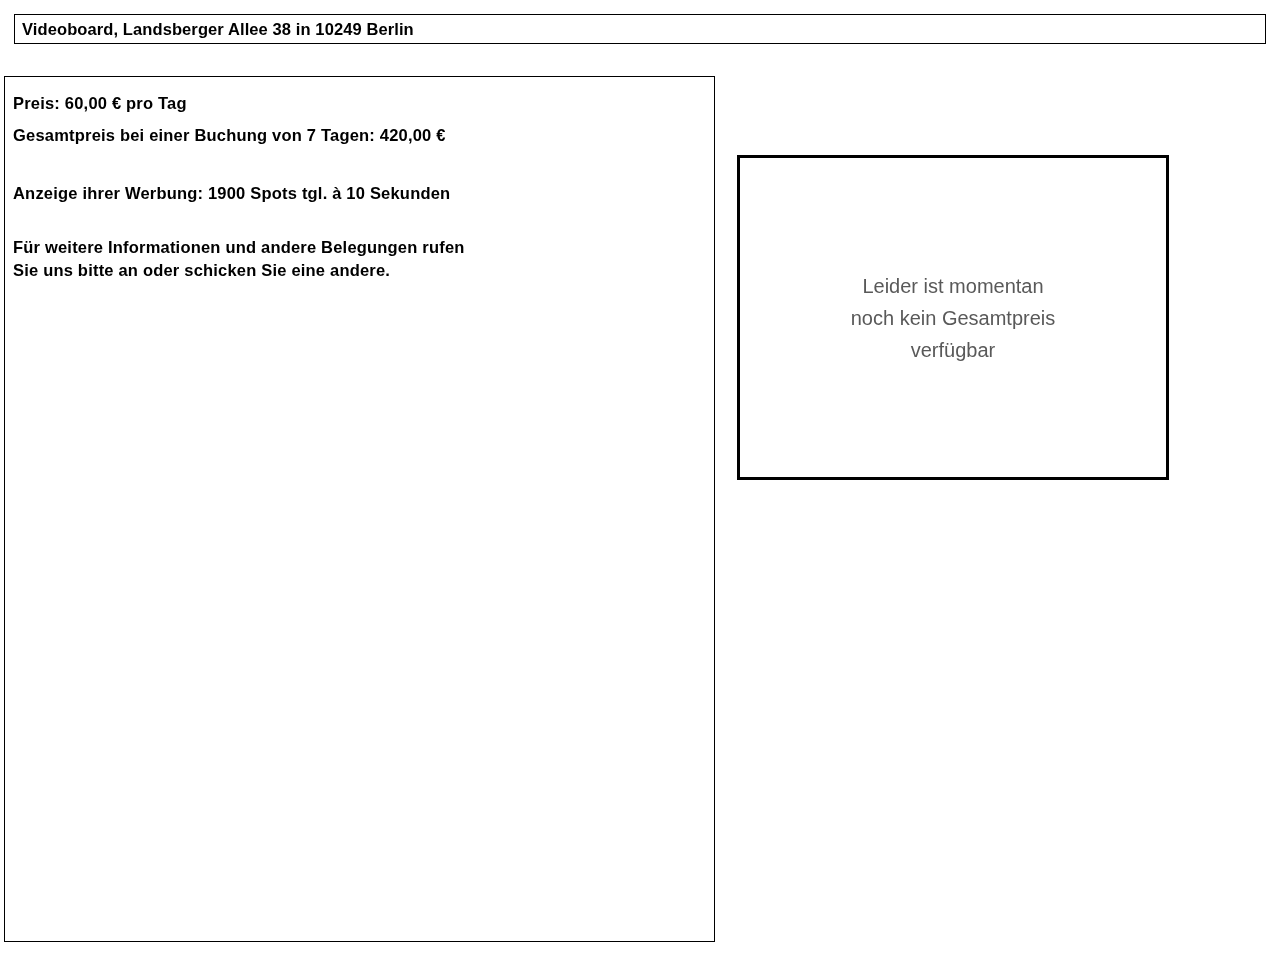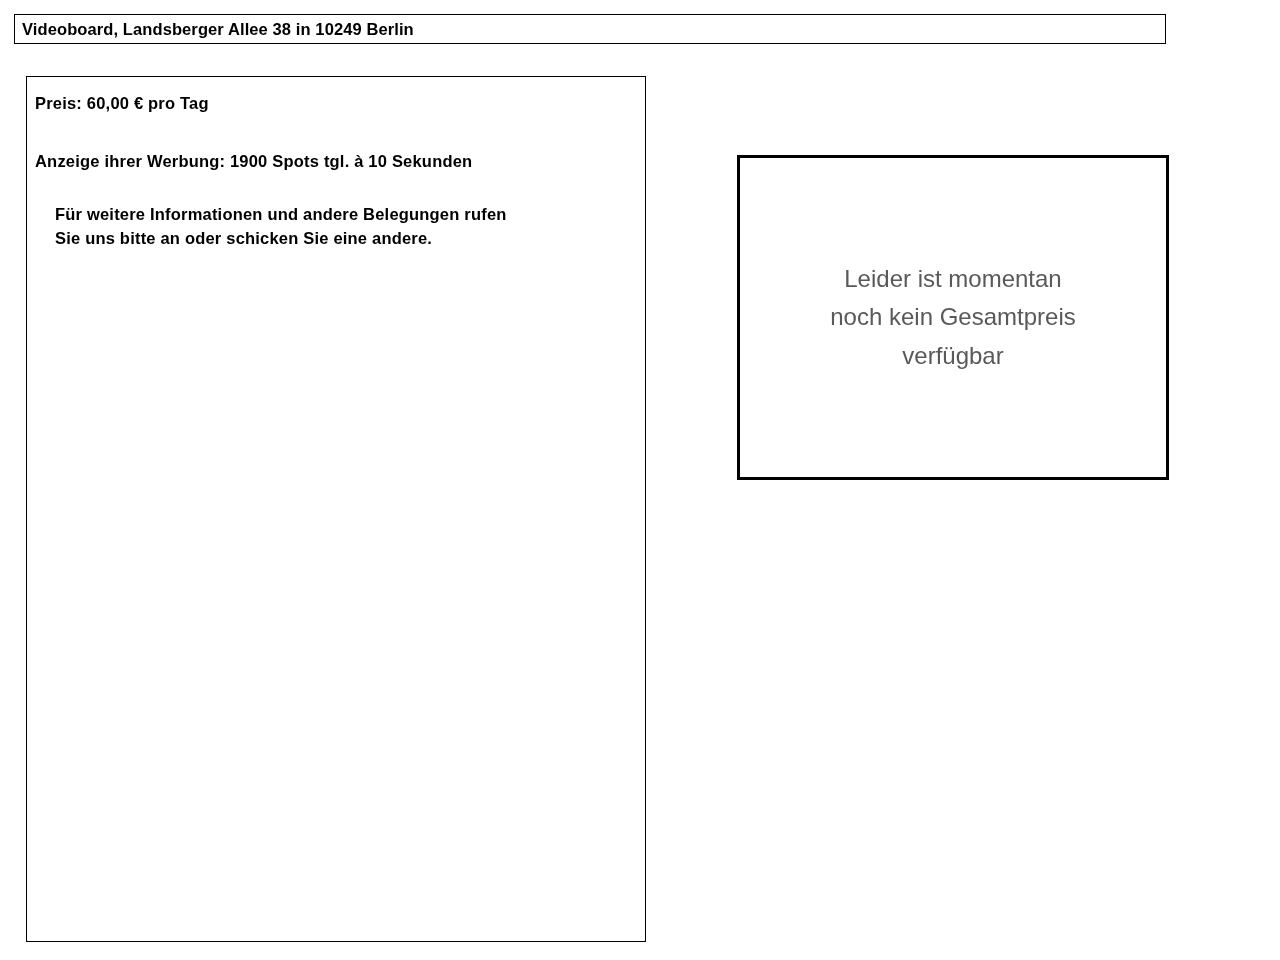--- a/index.html
+++ b/index.html
@@ -14,93 +14,93 @@
     font-family: "Liberation Sans", sans-serif;
     color: #000000;
     overflow: hidden;
   }
 
   
   .header-box {
     position: absolute;
     left: 14px;
     top: 14px;
-    width: 1152px;
+    width: 1252px;
     height: 30px;
     border: 1px solid #000000;
     box-sizing: border-box;
     display: flex;
     align-items: center;
   }
   .header-title {
     font-size: 16.5px;
     font-weight: bold;
     letter-spacing: 0.1px;
     padding-left: 7px;
     line-height: 1;
     white-space: nowrap;
   }
 
   
   .details-box {
     position: absolute;
-    left: 26px;
+    left: 4px;
     top: 76px;
-    width: 620px;
+    width: 711px;
     height: 866px;
     border: 1px solid #000000;
     box-sizing: border-box;
     padding: 10px 16px 0 8px;
   }
   .detail-line {
     font-size: 16.5px;
     font-weight: bold;
     line-height: 1.95;
     letter-spacing: 0.2px;
     white-space: nowrap;
   }
   .detail-line.tight {
     line-height: 1.45;
-    margin-left: 20px;
   }
   .block-gap {
     height: 26px;
   }
 
   
   .photo-box {
     position: absolute;
     left: 737px;
     top: 155px;
     width: 432px;
     height: 325px;
     border: 3px solid #000000;
     box-sizing: border-box;
     display: flex;
     flex-direction: column;
     align-items: center;
     justify-content: center;
   }
   .photo-placeholder-line {
-    font-size: 24px;
+    font-size: 20px;
     color: #595959;
     line-height: 1.6;
     text-align: center;
     white-space: nowrap;
   }
 </style>
 </head>
 <body>
 
 <div class="header-box">
   <div class="header-title">Videoboard, Landsberger Allee 38 in 10249 Berlin</div>
 </div>
 
 <div class="details-box">
   <div class="detail-line">Preis: 60,00 € pro Tag</div>
+  <div class="detail-line">Gesamtpreis bei einer Buchung von 7 Tagen: 420,00 €</div>
   <div class="block-gap"></div>
   <div class="detail-line">Anzeige ihrer Werbung: 1900 Spots tgl. à 10 Sekunden</div>
   <div class="block-gap"></div>
   <div class="detail-line tight">Für weitere Informationen und andere Belegungen rufen</div>
   <div class="detail-line tight">Sie uns bitte an oder schicken Sie eine andere.</div>
 </div>
 
 <div class="photo-box">
   <div class="photo-placeholder-line">Leider ist momentan</div>
   <div class="photo-placeholder-line">noch kein Gesamtpreis</div>

